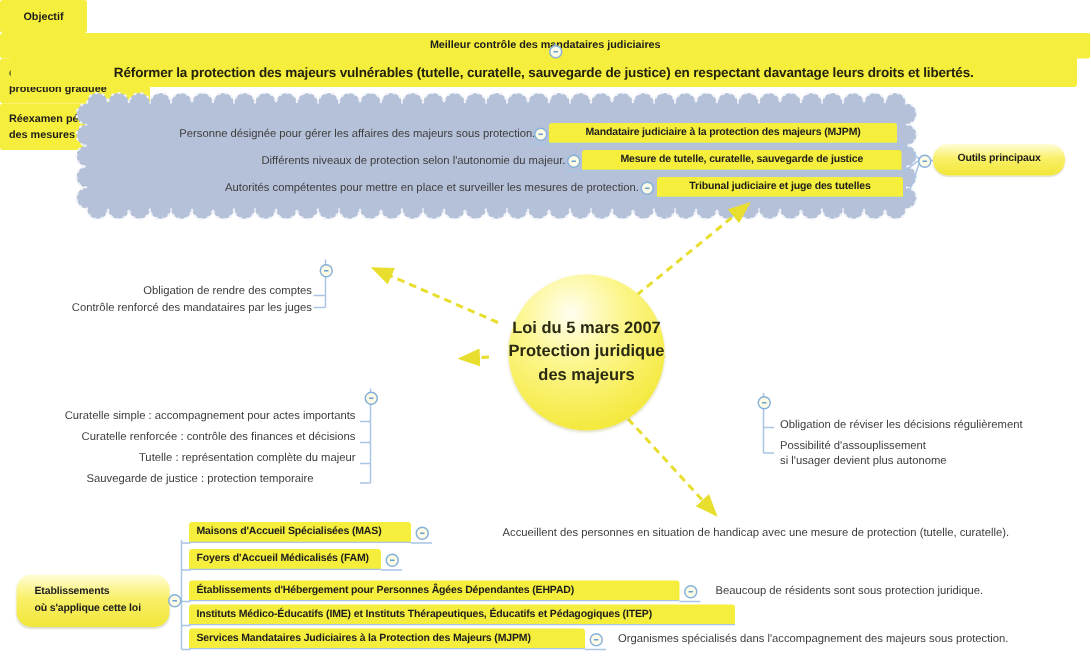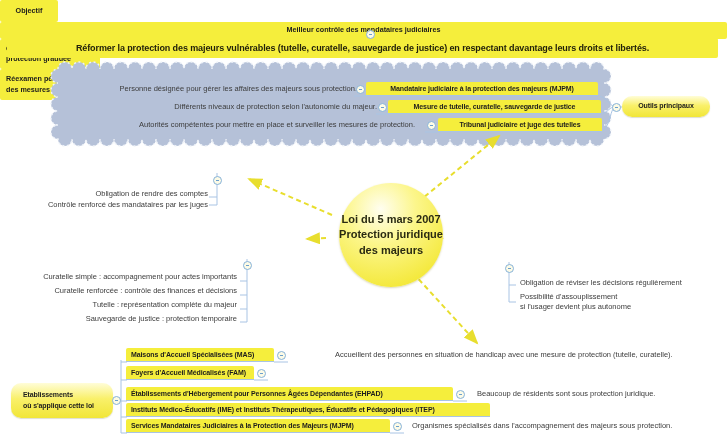--- a/index.html
+++ b/index.html
@@ -107,21 +107,21 @@
   <div class="banner" style="left:7px;top:38px;width:711px;">Réformer la protection des majeurs vulnérables (tutelle, curatelle, sauvegarde de justice) en respectant davantage leurs droits et libertés.</div>
 
   <div class="desc nw ralign" style="right:370px;top:84px;">Personne désignée pour gérer les affaires des majeurs sous protection.</div>
   <span class="ci" style="left:356px;top:85px;"></span>
   <div class="node center-text" style="left:366px;top:82px;min-width:232px;">Mandataire judiciaire à la protection des majeurs (MJPM)</div>
 
   <div class="desc nw ralign" style="right:350px;top:102px;margin-left:28px;">Différents niveaux de protection selon l'autonomie du majeur.</div>
   <span class="ci" style="left:378px;top:103px;"></span>
   <div class="node center-text" style="left:388px;top:100px;min-width:213px;">Mesure de tutelle, curatelle, sauvegarde de justice</div>
 
-  <div class="desc nw ralign" style="right:312px;top:120px;">Autorités compétentes pour mettre en place et surveiller les mesures de protection.</div>
+  <div class="desc nw ralign" style="right:301px;top:120px;">Autorités compétentes pour mettre en place et surveiller les mesures de protection.</div>
   <span class="ci" style="left:427px;top:121px;"></span>
   <div class="node center-text" style="left:438px;top:118px;min-width:164px;">Tribunal judiciaire et juge des tutelles</div>
 
   <span class="ci" style="left:612px;top:103px;"></span>
   <div class="pill" style="left:622px;top:96px;width:88px;height:21px;justify-content:center;">Outils principaux</div>
 
   <div class="titlebox center-text" style="left:120px;top:156px;min-width:195px;height:17px;padding:0 6px;">Meilleur contrôle des mandataires judiciaires</div>
   <span class="ci" style="left:213px;top:176px;"></span>
   <div class="desc nw ralign" style="right:519px;top:189px;">Obligation de rendre des comptes</div>
   <div class="desc nw ralign" style="right:519px;top:200px;">Contrôle renforcé des mandataires par les juges</div>
@@ -129,21 +129,21 @@
   <div class="circle">Loi du 5 mars 2007
 Protection juridique
 des majeurs</div>
 
   <div class="titlebox" style="left:205px;top:233px;width:88px;height:26px;">Création d'une
 protection graduée</div>
   <span class="ci" style="left:243px;top:261px;"></span>
   <div class="desc nw ralign" style="right:490px;top:272px;">Curatelle simple : accompagnement pour actes importants</div>
   <div class="desc nw ralign" style="right:490px;top:300px;">Tutelle : représentation complète du majeur</div>
   <div class="desc nw ralign" style="right:490px;top:286px;">Curatelle renforcée : contrôle des finances et décisions</div>
-  <div class="desc nw ralign" style="right:490px;top:314px;">Sauvegarde de justice : protection temporaire</div>
+  <div class="desc nw ralign" style="right:518px;top:314px;">Sauvegarde de justice : protection temporaire</div>
 
   <div class="titlebox" style="left:450px;top:235px;width:122px;height:27px;">Réexamen périodique
 des mesures de protection</div>
   <span class="ci" style="left:505px;top:264px;"></span>
   <div class="desc" style="left:520px;top:292px;white-space:pre-line;">Possibilité d'assouplissement
 si l'usager devient plus autonome</div>
   <div class="desc nw" style="left:520px;top:278px;">Obligation de réviser les décisions régulièrement</div>
 
   <div class="pill" style="left:11px;top:383px;width:102px;height:35px;padding-left:12px;">Etablissements
 où s'applique cette loi</div>

